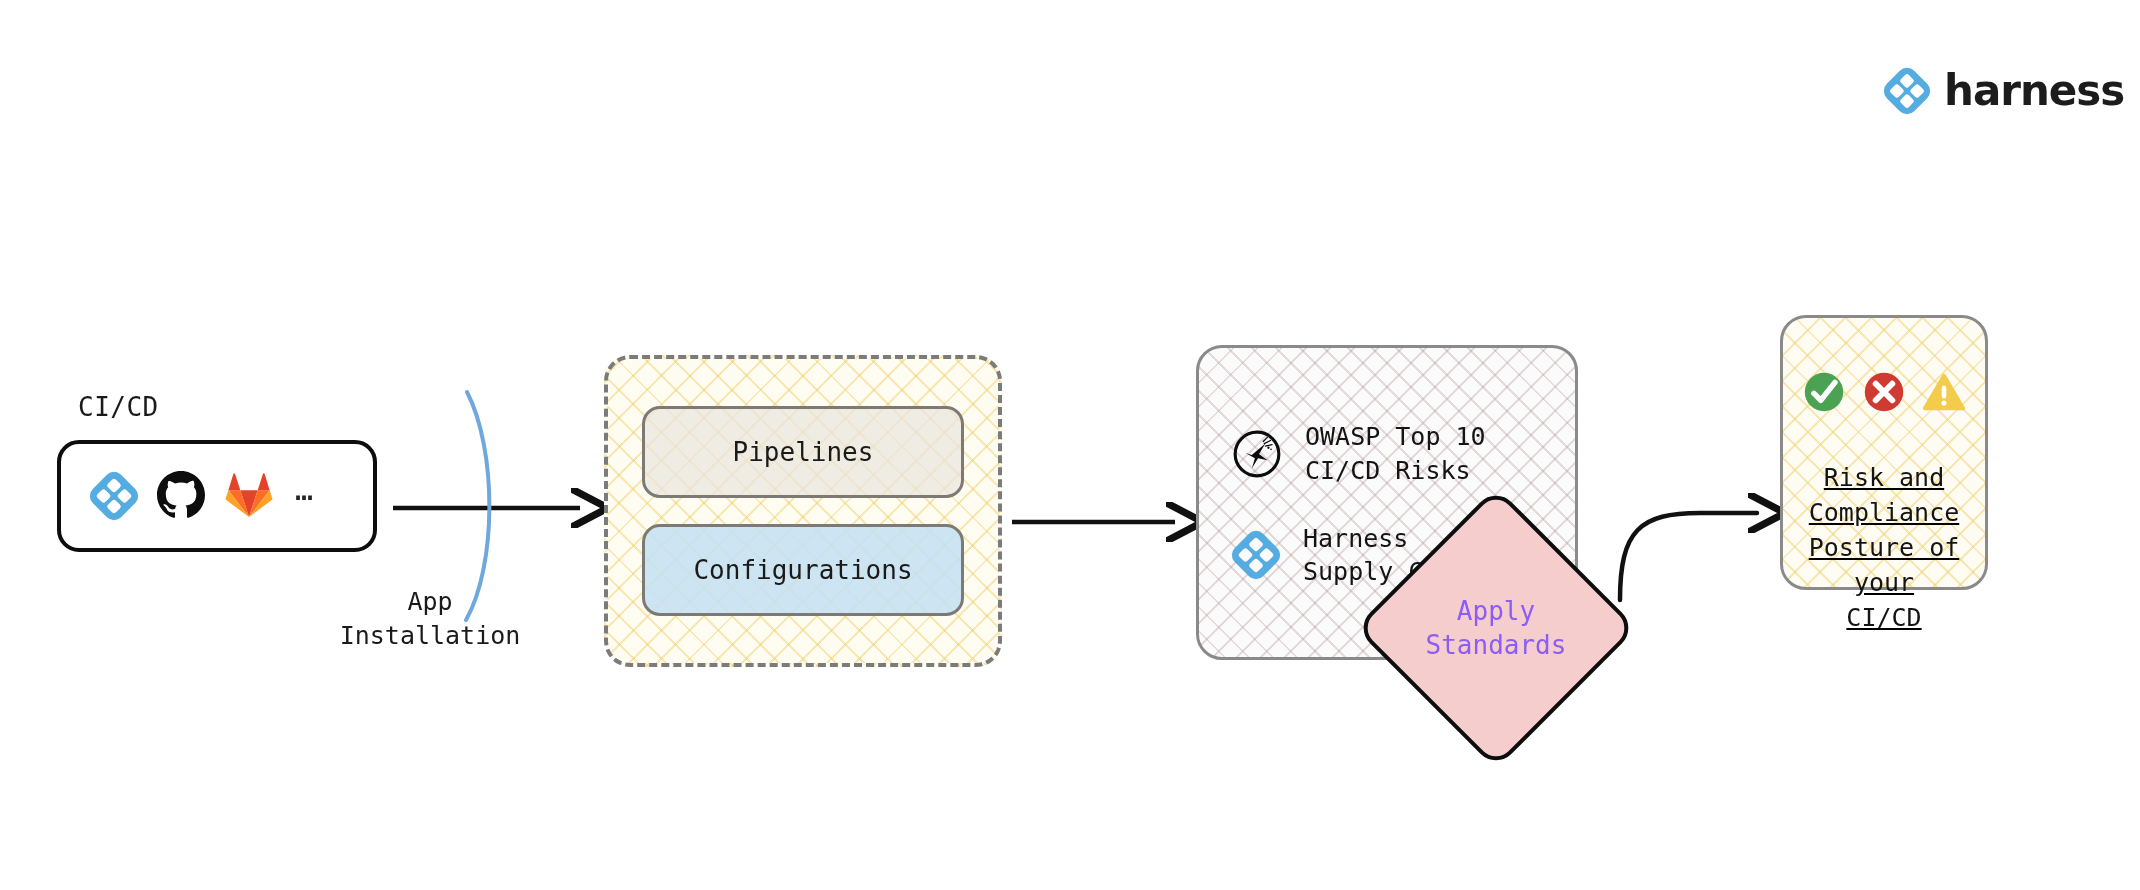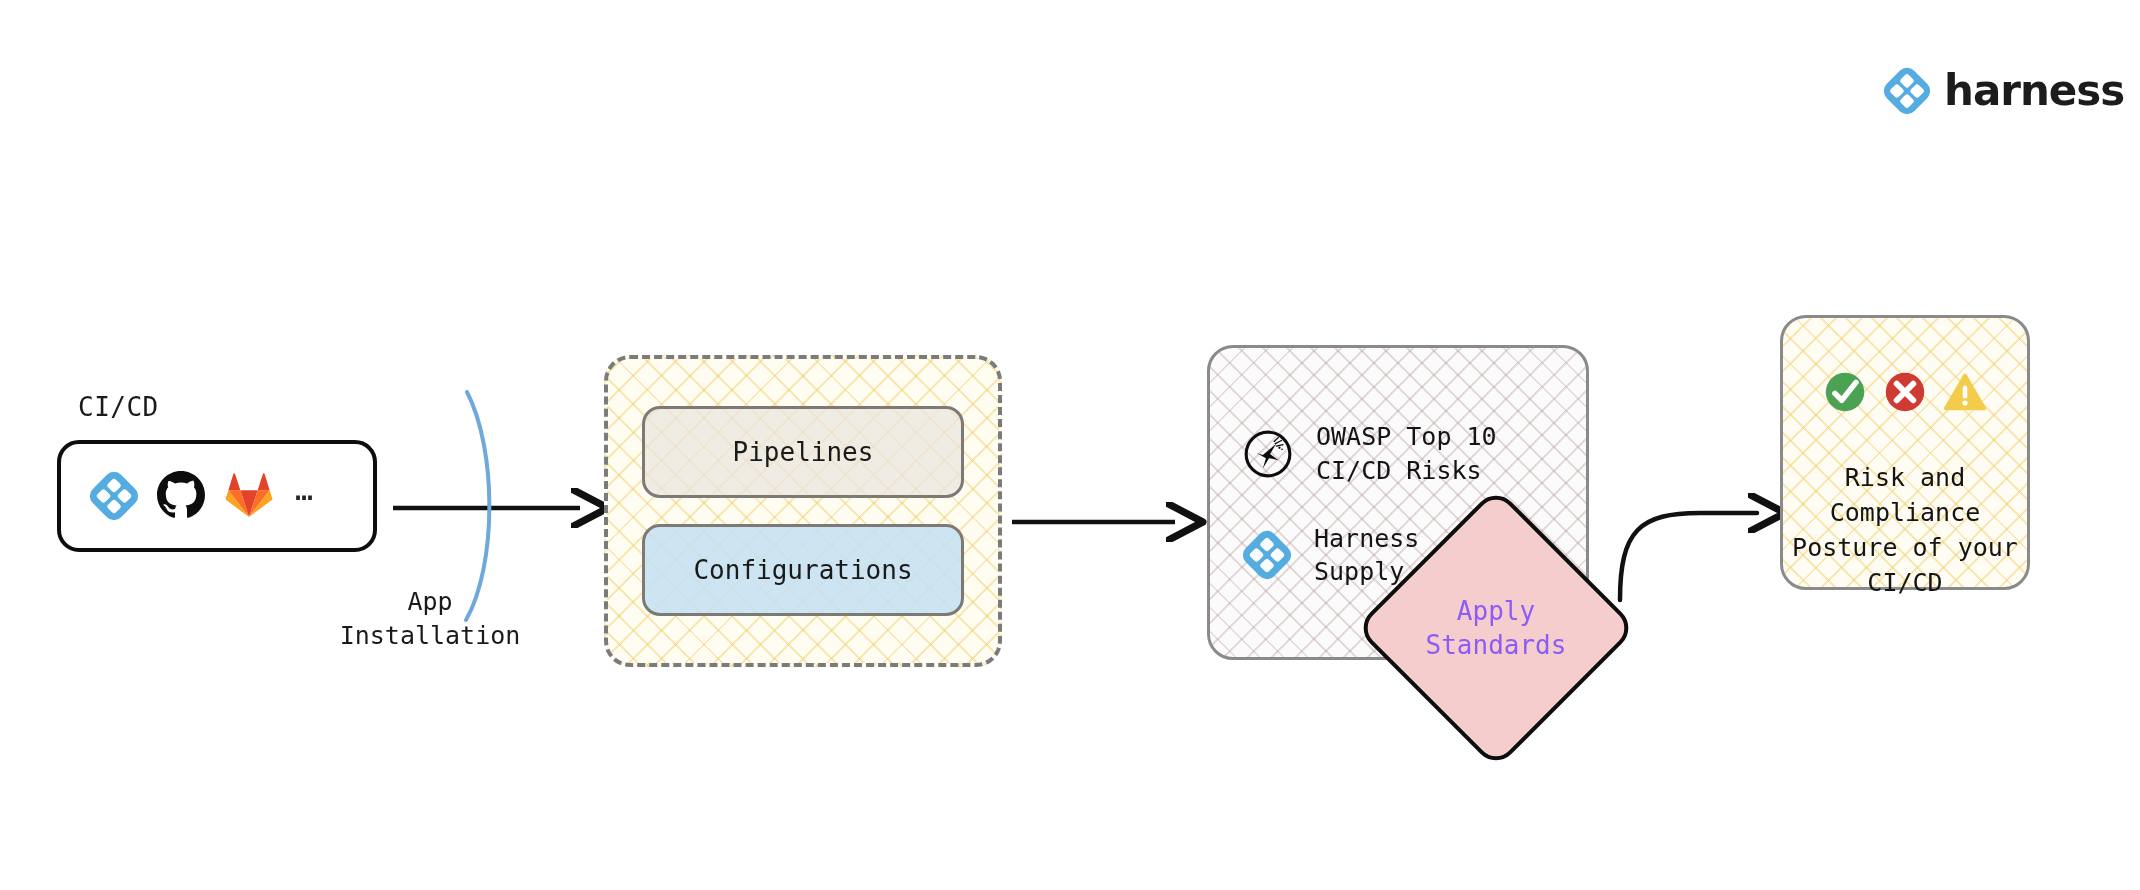--- a/index.html
+++ b/index.html
@@ -110,21 +110,20 @@
     left: 1196px; top: 345px;
     width: 382px; height: 315px;
     border: 3px solid #8a8a8a;
     border-radius: 26px;
     box-sizing: border-box;
     background-color: #fcfbfb;
     background-image:
       repeating-linear-gradient(45deg,  rgba(176,140,140,.30) 0 2px, transparent 2px 17px),
       repeating-linear-gradient(-45deg, rgba(176,140,140,.30) 0 2px, transparent 2px 17px);
     padding: 72px 0 0 32px;
-    margin-left: 11px;
   }
   .std-row {
     display: flex;
     align-items: center;
     gap: 22px;
     margin-bottom: 34px;
   }
   .std-row .std-text {
     font-size: 25px;
     line-height: 1.35;
@@ -153,32 +152,33 @@
     font-size: 26px;
     line-height: 1.32;
     color: #8b5cf6;
     white-space: pre-line;
     z-index: 7;
   }
 
   
   #outcome-card {
     left: 1780px; top: 315px;
-    width: 250px; height: 275px;
+    width: 208px; height: 275px;
     border: 3px solid #8a8a8a;
     border-radius: 26px;
     box-sizing: border-box;
     background-color: #fffdf3;
     background-image:
       repeating-linear-gradient(45deg,  rgba(240,205,100,.45) 0 2px, transparent 2px 18px),
       repeating-linear-gradient(-45deg, rgba(240,205,100,.45) 0 2px, transparent 2px 18px);
     display: flex;
     flex-direction: column;
     align-items: center;
     padding-top: 52px;
+    text-decoration: underline;
   }
   #status-icons {
     display: flex;
     align-items: center;
     gap: 16px;
     margin-bottom: 46px;
   }
   #outcome-text {
     font-size: 25px;
     line-height: 1.4;

